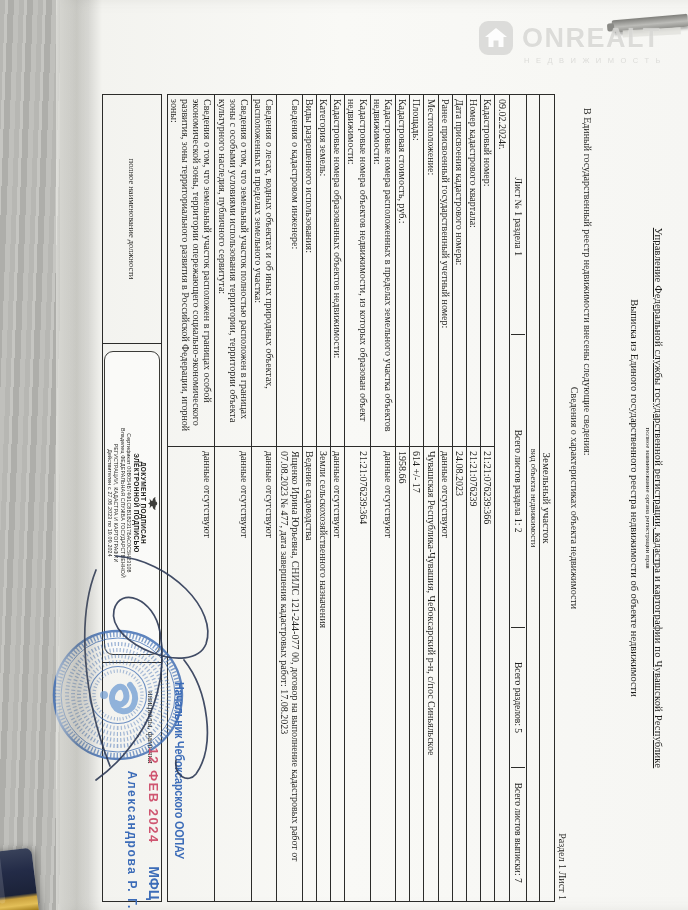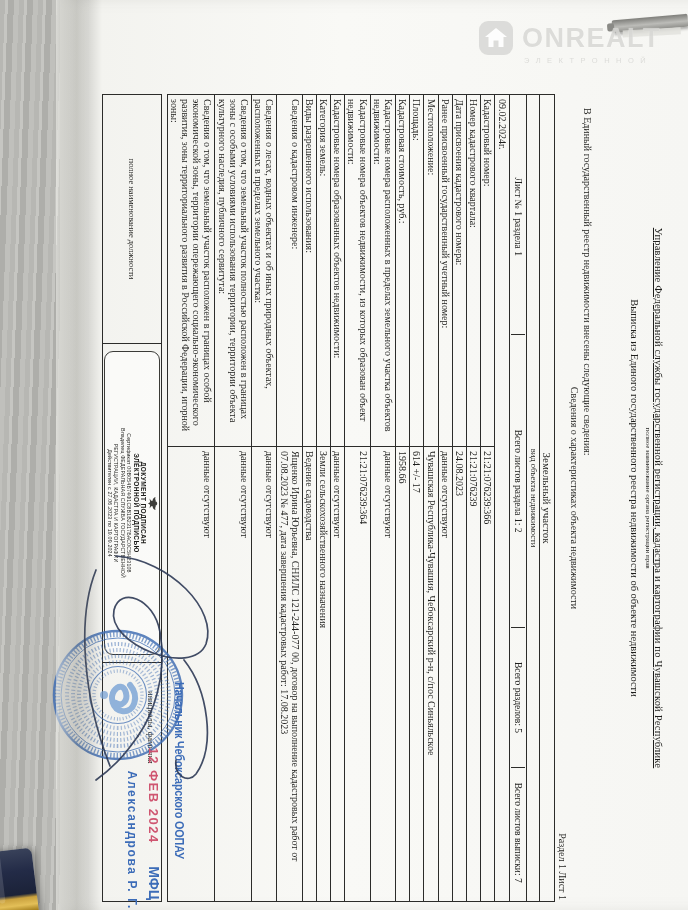--- a/index.html
+++ b/index.html
@@ -239,18 +239,18 @@
 
   <div class="edgeshade"></div>
 
   <div class="wm">
     <svg width="36" height="36" viewBox="0 0 36 36">
       <rect x="1" y="1" width="34" height="34" rx="9" fill="#d4d4d1" opacity=".9"></rect>
       <path d="M18 8 L29 17 L25.5 17 L25.5 27 L20.5 27 L20.5 20.5 L15.5 20.5 L15.5 27 L10.5 27 L10.5 17 L7 17 Z" fill="#ffffff"></path>
     </svg>
     <span class="wm-text">ONREALT</span>
   </div>
-  <div class="wm-sub">ЭЛЕКТРОННОЙ</div>
+  <div class="wm-sub">НЕДВИЖИМОСТЬ</div>
 
   <div class="clip"></div>
   <div class="pen"></div>
 
 </div>
 
 </body></html>

